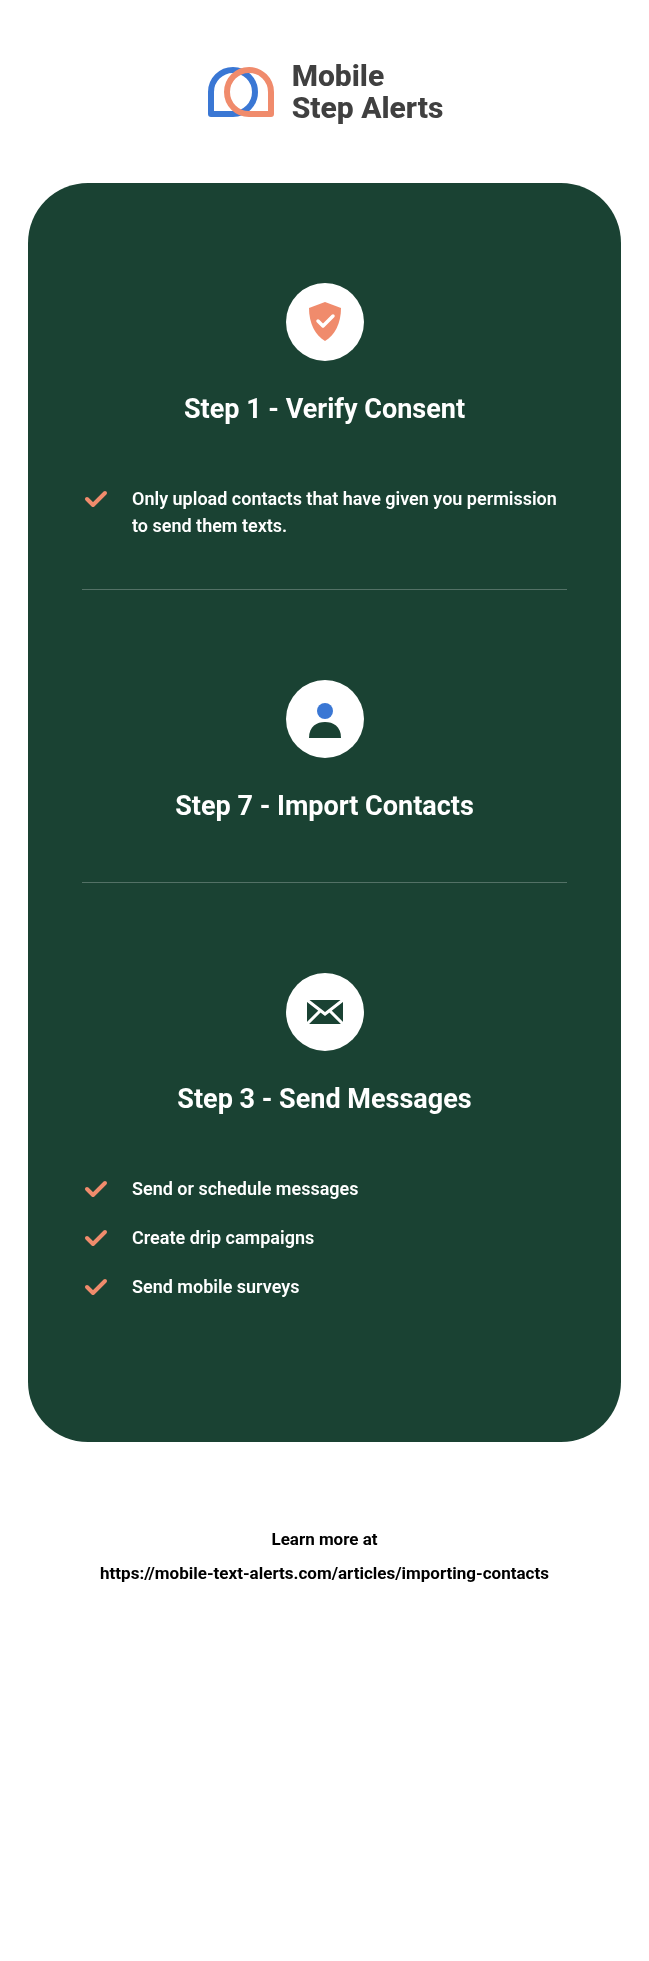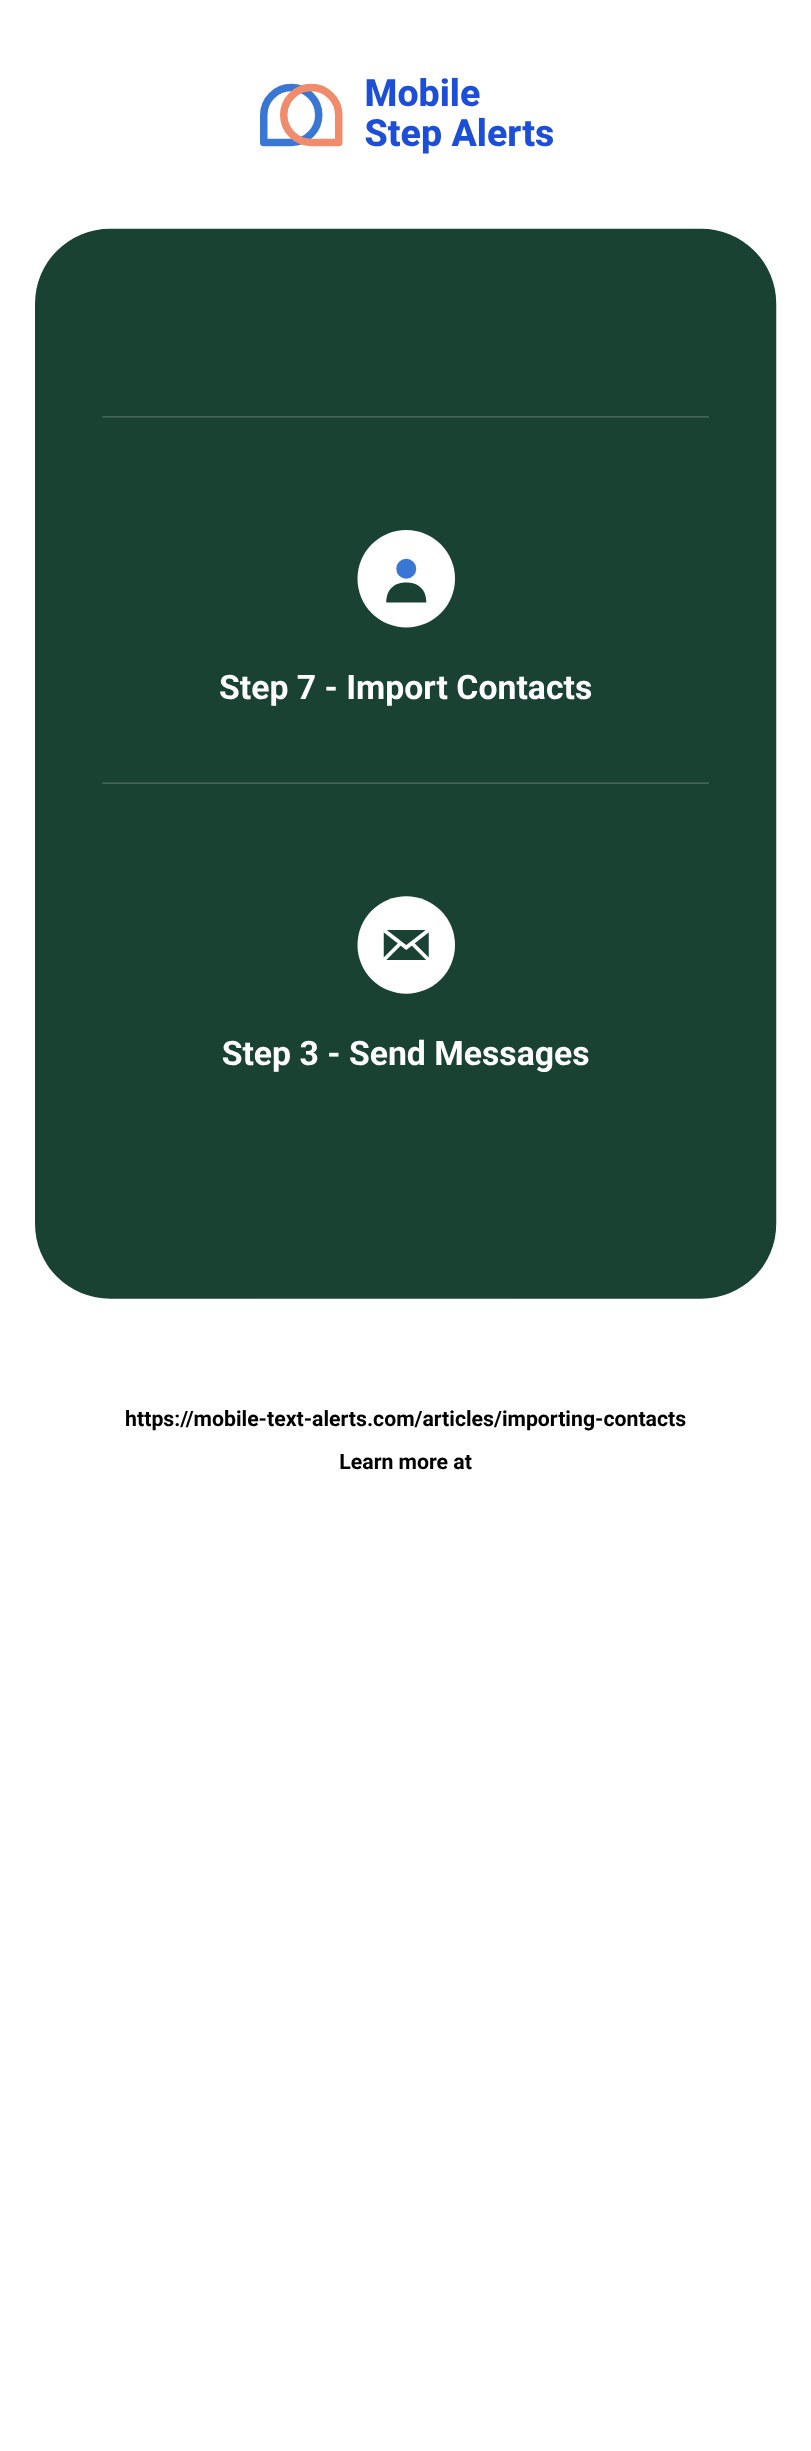--- a/index.html
+++ b/index.html
@@ -14,21 +14,21 @@
     display: flex;
     align-items: center;
     justify-content: center;
     gap: 16px;
     padding: 60px 0 60px 0;
   }
   .logo-mark { width: 70px; height: 60px; }
   .logo-text {
     font-size: 30px;
     font-weight: 800;
-    color: #1d4ed8;
+    color: #404040;
     line-height: 1.05;
   }
   .card {
     background: #1a4233;
     color: #ffffff;
     border-radius: 60px;
     margin: 0 28px;
     padding: 100px 40px 120px 40px;
   }
   .step { text-align: center; }
@@ -84,20 +84,37 @@
     <path d="M65 30 A22 22 0 1 0 43 52 L65 52 Z" fill="none" stroke="#f08b6c" stroke-width="6" stroke-linejoin="round"></path>
   </svg>
   <div class="logo-text">
     <div>Mobile</div>
     <div>Step Alerts</div>
   </div>
 </div>
 
 <div class="card">
 
+  <div class="step">
+    <div class="step-icon">
+      <svg width="46" height="46" viewBox="0 0 46 46">
+        <path d="M23 3 L39 9 C39 24 33 36 23 42 C13 36 7 24 7 9 Z" fill="#f08b6c"></path>
+        <path d="M16 22 L21 27 L31 17" stroke="#ffffff" stroke-width="3.5" fill="none" stroke-linecap="round" stroke-linejoin="round"></path>
+      </svg>
+    </div>
+    <h2 class="step-title">Step 1 - Verify Consent</h2>
+    <div class="bullets">
+      <div class="bullet">
+        <svg class="check-icon" viewBox="0 0 24 24">
+          <path d="M3 12 L9 18 L21 6" stroke="#f08b6c" stroke-width="4" fill="none" stroke-linecap="round" stroke-linejoin="round"></path>
+        </svg>
+        <div class="bullet-text">Only upload contacts that have given you permission to send them texts.</div>
+      </div>
+    </div>
+  </div>
 
   <hr class="divider">
 
   <div class="step">
     <div class="step-icon">
       <svg width="46" height="46" viewBox="0 0 46 46">
         <circle cx="23" cy="15" r="8" fill="#3a77d4"></circle>
         <path d="M7 42 C7 30 15 26 23 26 C31 26 39 30 39 42 Z" fill="#1a4233"></path>
       </svg>
     </div>
@@ -108,20 +125,40 @@
 
   <div class="step">
     <div class="step-icon">
       <svg width="48" height="48" viewBox="0 0 48 48">
         <rect x="6" y="12" width="36" height="24" fill="#1a4233"></rect>
         <path d="M6 12 L24 26 L42 12" stroke="#ffffff" stroke-width="3" fill="none"></path>
         <path d="M6 36 L20 22 M42 36 L28 22" stroke="#ffffff" stroke-width="3" fill="none"></path>
       </svg>
     </div>
     <h2 class="step-title">Step 3 - Send Messages</h2>
+    <div class="bullets">
+      <div class="bullet">
+        <svg class="check-icon" viewBox="0 0 24 24">
+          <path d="M3 12 L9 18 L21 6" stroke="#f08b6c" stroke-width="4" fill="none" stroke-linecap="round" stroke-linejoin="round"></path>
+        </svg>
+        <div class="bullet-text">Send or schedule messages</div>
+      </div>
+      <div class="bullet">
+        <svg class="check-icon" viewBox="0 0 24 24">
+          <path d="M3 12 L9 18 L21 6" stroke="#f08b6c" stroke-width="4" fill="none" stroke-linecap="round" stroke-linejoin="round"></path>
+        </svg>
+        <div class="bullet-text">Create drip campaigns</div>
+      </div>
+      <div class="bullet">
+        <svg class="check-icon" viewBox="0 0 24 24">
+          <path d="M3 12 L9 18 L21 6" stroke="#f08b6c" stroke-width="4" fill="none" stroke-linecap="round" stroke-linejoin="round"></path>
+        </svg>
+        <div class="bullet-text">Send mobile surveys</div>
+      </div>
+    </div>
   </div>
 
 </div>
 
 <div class="footer">
+  <div>Learn more at</div>
   <div>https://mobile-text-alerts.com/articles/importing-contacts</div>
-  <div>Learn more at</div>
 </div>
 
 </body></html>

